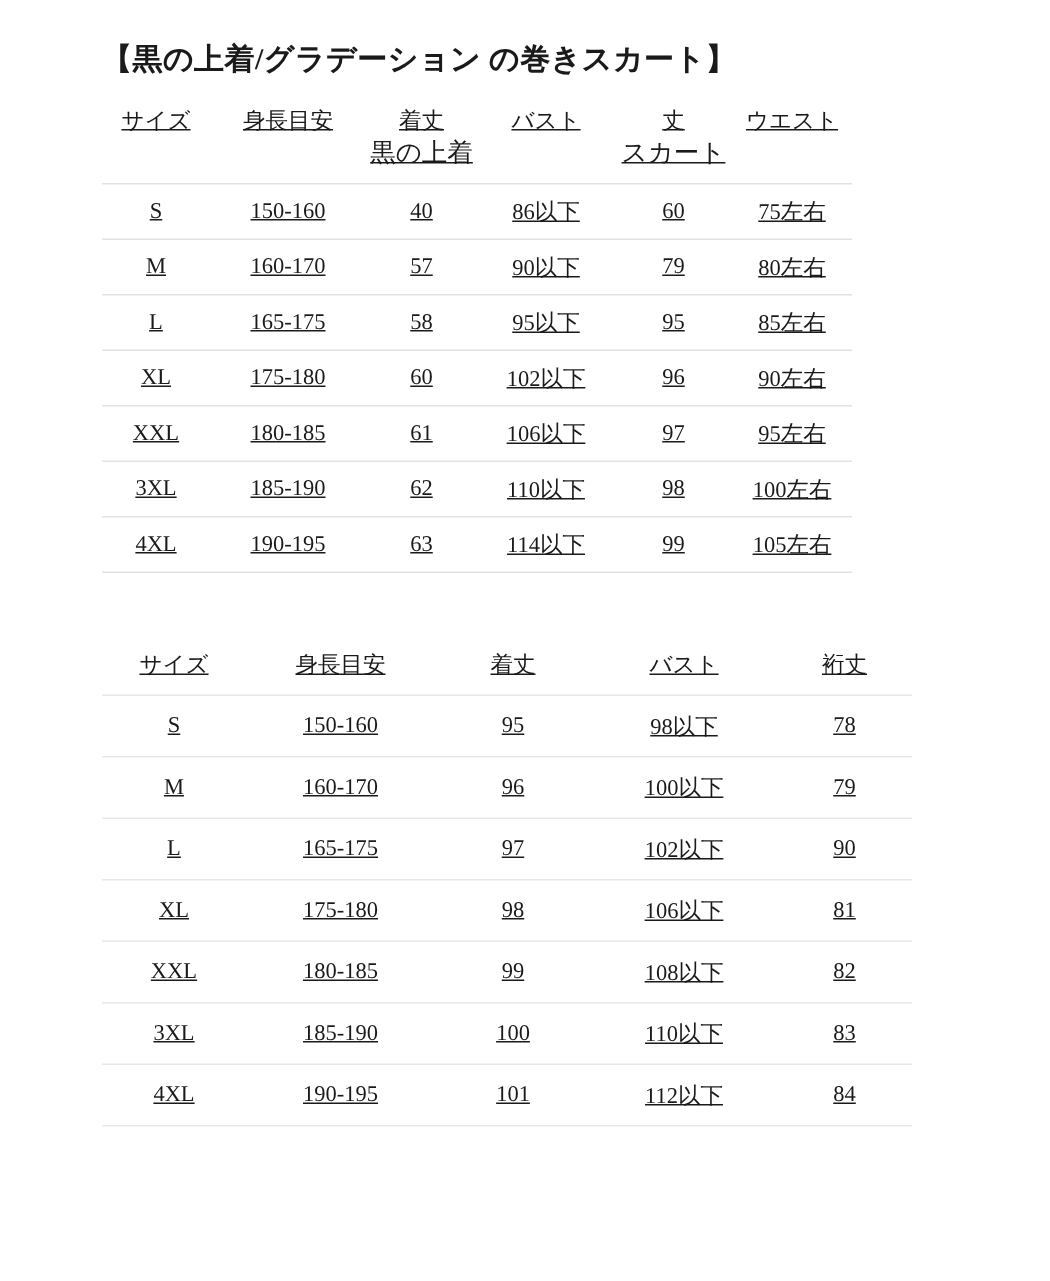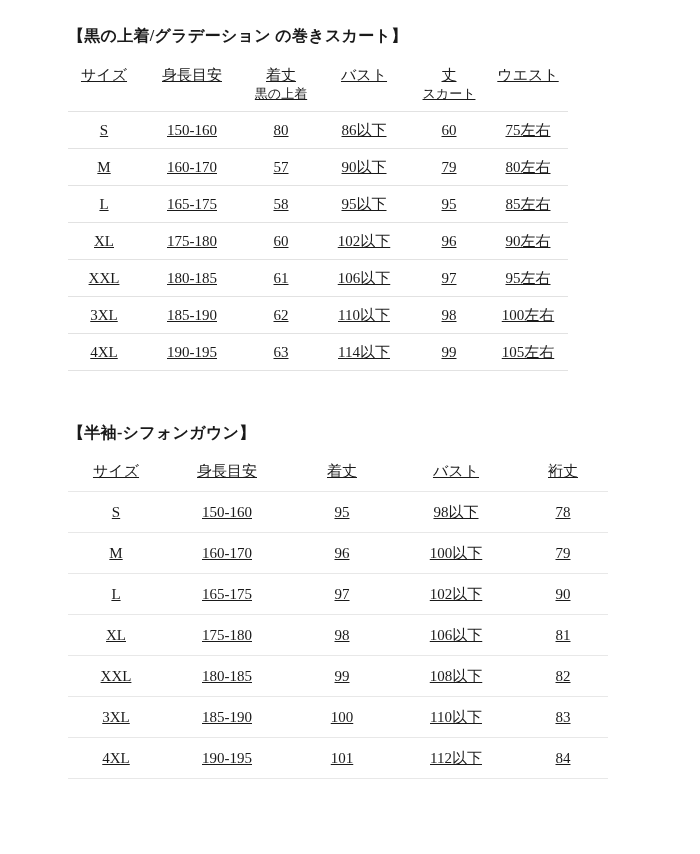--- a/index.html
+++ b/index.html
@@ -18,21 +18,21 @@
   .page {
     width: 700px;
     height: 854px;
     box-sizing: border-box;
     padding: 26px 0 0 0;
   }
   .section {
     padding: 0 0 0 0;
   }
   .section-title {
-    font-size: 16px;
+    font-size: 20px;
     font-weight: bold;
     letter-spacing: 0.3px;
     margin-left: 68px;
     margin-bottom: 18px;
     white-space: nowrap;
   }
   table {
     border-collapse: collapse;
     font-size: 15px;
     text-decoration: underline;
@@ -54,21 +54,21 @@
     font-weight: normal;
     font-size: 15px;
     text-align: center;
     vertical-align: top;
     padding: 0 0 8px 0;
     line-height: 1.35;
     white-space: nowrap;
   }
   .tbl1 thead th .sub {
     display: block;
-    font-size: 13px;
+    font-size: 17px;
   }
   .tbl1 tbody td {
     text-align: center;
     padding: 9px 0 8px 0;
     border-top: 1px solid #e2e2e2;
     font-size: 15px;
     white-space: nowrap;
   }
   .tbl1 tbody tr:last-child td {
     border-bottom: 1px solid #e2e2e2;
@@ -144,21 +144,21 @@
           </th>
           <th>
             <span>ウエスト</span>
           </th>
         </tr>
       </thead>
       <tbody>
         <tr>
           <td>S</td>
           <td>150-160</td>
-          <td>80</td>
+          <td>40</td>
           <td>86以下</td>
           <td>60</td>
           <td>75左右</td>
         </tr>
         <tr>
           <td>M</td>
           <td>160-170</td>
           <td>57</td>
           <td>90以下</td>
           <td>79</td>
@@ -204,21 +204,20 @@
           <td>99</td>
           <td>105左右</td>
         </tr>
       </tbody>
     </table>
   </div>
 
   <div class="gap-between"></div>
 
   <div class="section">
-    <div class="section-title">【半袖-シフォンガウン】</div>
 
     <table class="tbl2">
       <colgroup>
         <col class="c0">
           <col class="c1">
           <col class="c2">
           <col class="c3">
           <col class="c4">
       </colgroup>
       <thead>

